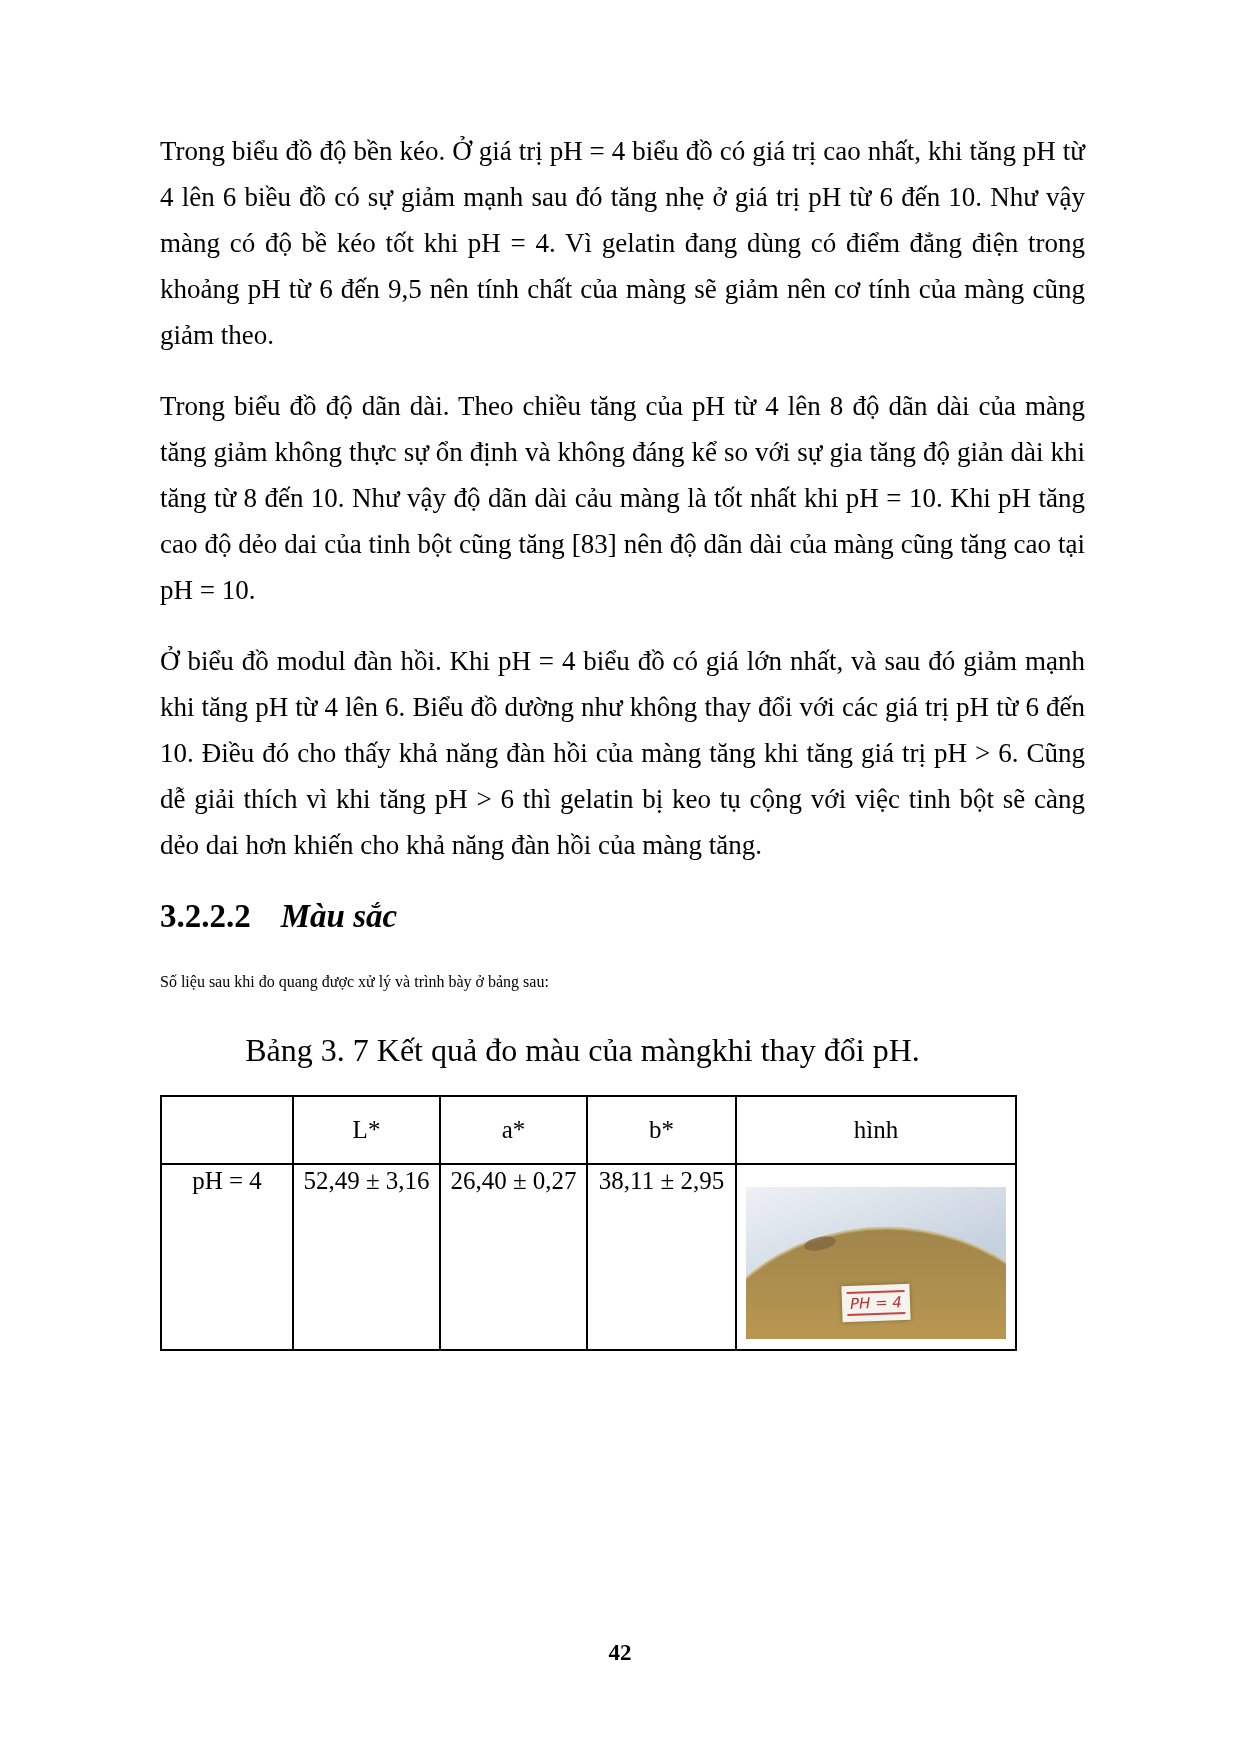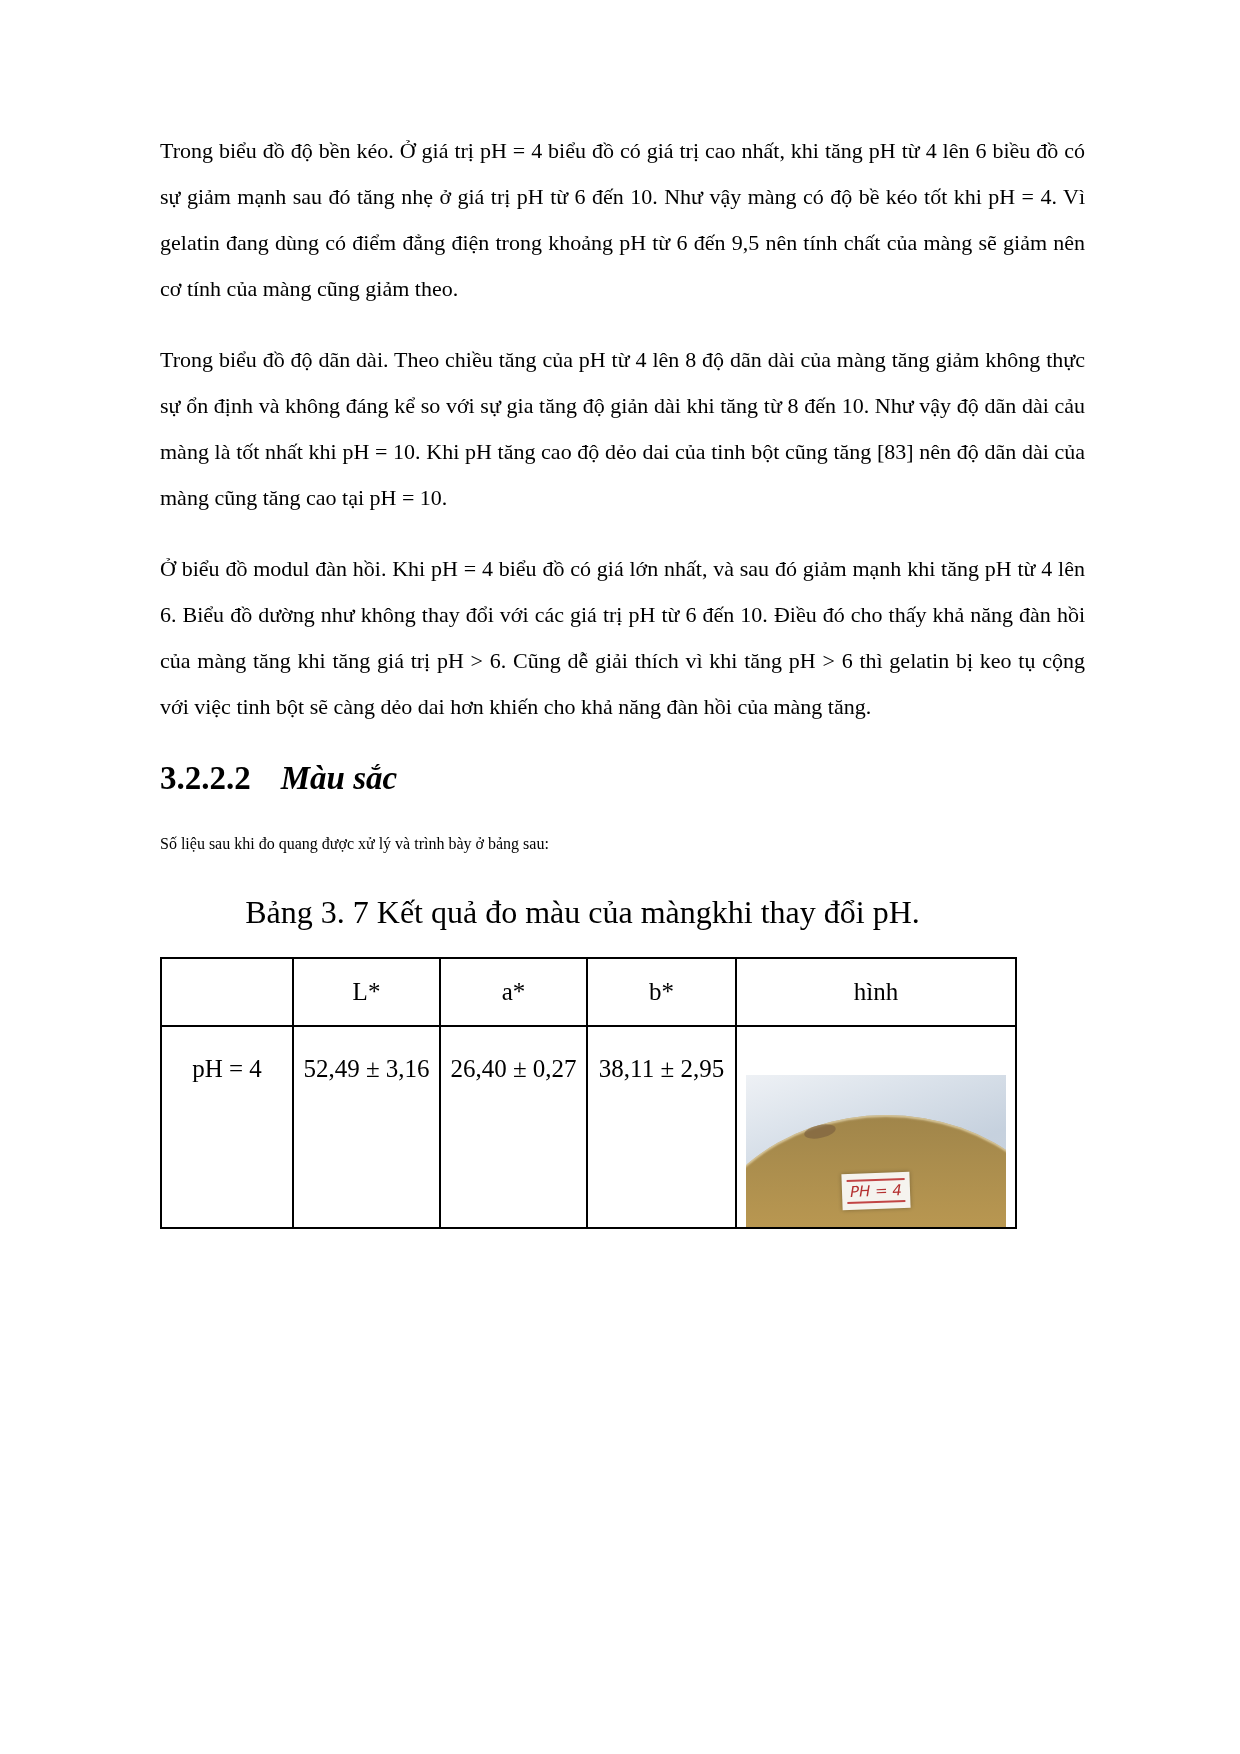--- a/index.html
+++ b/index.html
@@ -12,21 +12,21 @@
     color: #000000;
     overflow: hidden;
   }
   .content {
     position: absolute;
     left: 160px;
     top: 128px;
     width: 925px;
   }
   .body-text {
-    font-size: 22px;
+    font-size: 27px;
     line-height: 46px;
     text-align: justify;
     margin: 0 0 25px 0;
   }
   .heading {
     font-size: 33px;
     line-height: 46px;
     margin: 20px 0 20px 0;
     font-weight: bold;
   }
@@ -52,21 +52,21 @@
   table.results th, table.results td {
     border: 2px solid #000000;
     font-weight: normal;
     font-size: 25px;
     text-align: center;
     padding: 0;
   }
   table.results tr.hdr { height: 68px; }
   table.results tr.hdr th { vertical-align: middle; }
   table.results tr.datarow { height: 186px; }
-  table.results tr.datarow td { vertical-align: top; padding-top: 28px; }
+  table.results tr.datarow td { vertical-align: top; padding-top: 2px; }
   table.results td.photo-cell { padding: 0; vertical-align: top; }
   .col-ph { width: 130px; }
   .col-l  { width: 145px; }
   .col-a  { width: 145px; }
   .col-b  { width: 147px; }
   .col-img{ width: 278px; border-radius: 24px; }
 
   .photo {
     position: relative;
     width: 260px;
@@ -171,13 +171,14 @@
               <span>PH = 4</span>
             </div>
           </div>
         </td>
       </tr>
     </tbody>
       </table>
 
   </div>
 
+  <div class="page-num">42</div>
 </div>
 
 </body></html>

